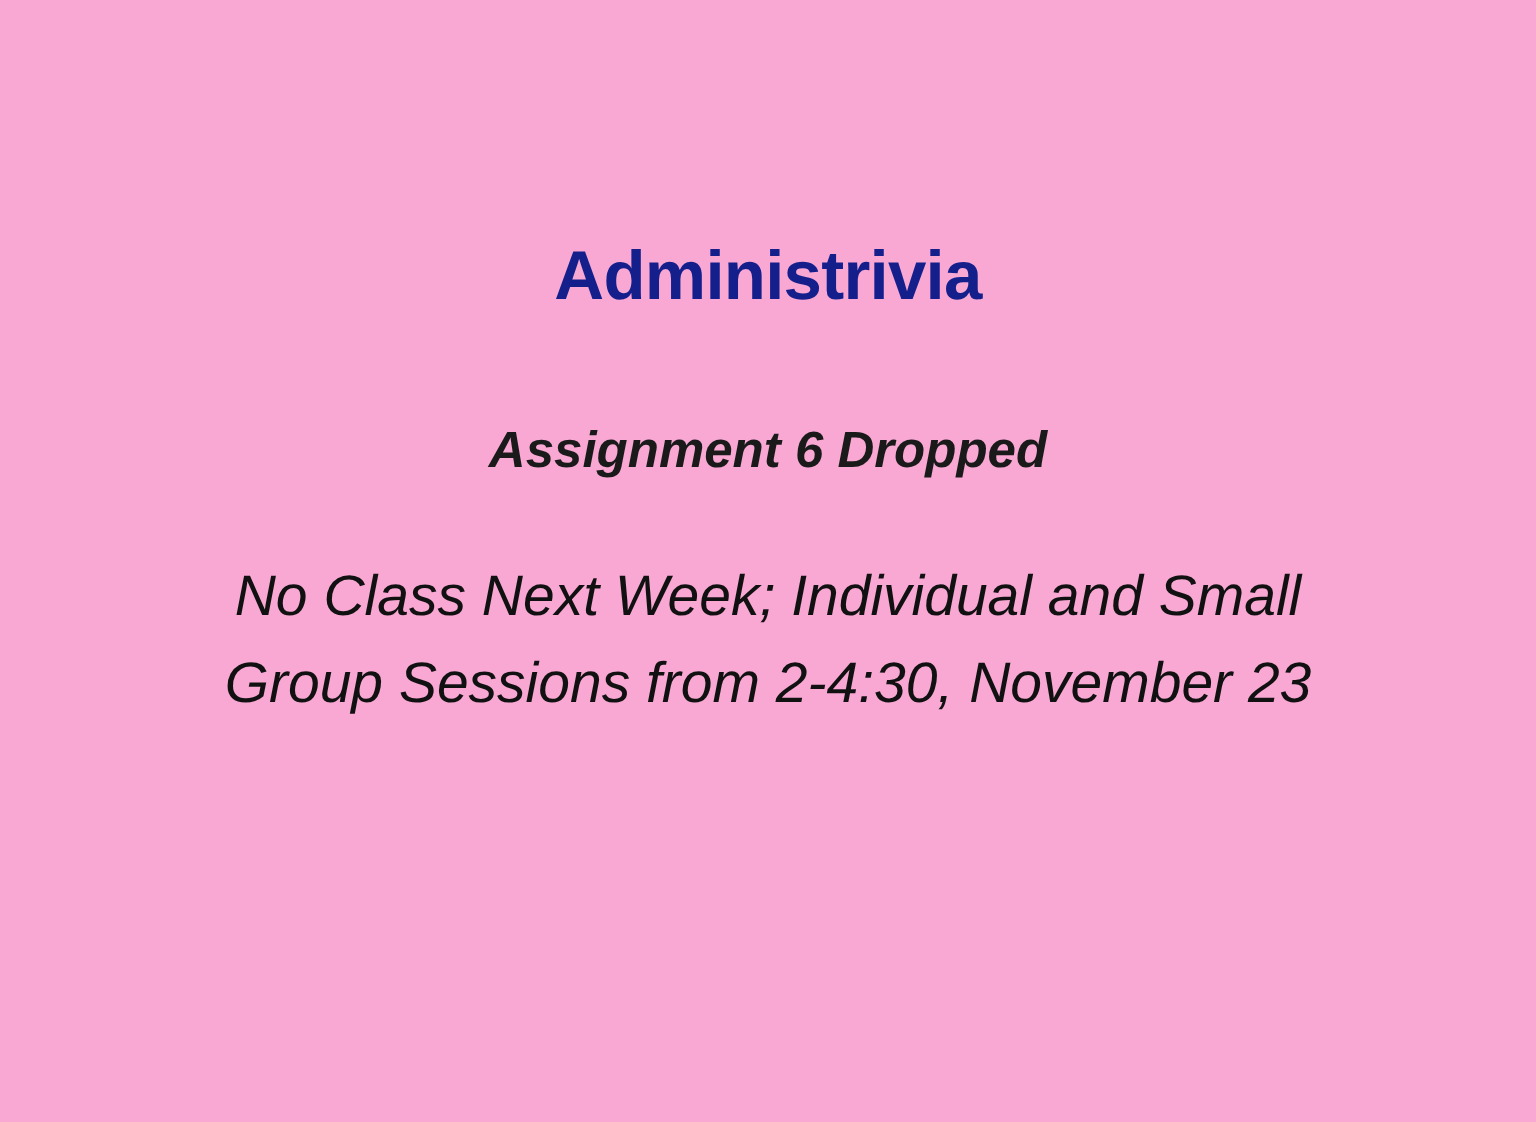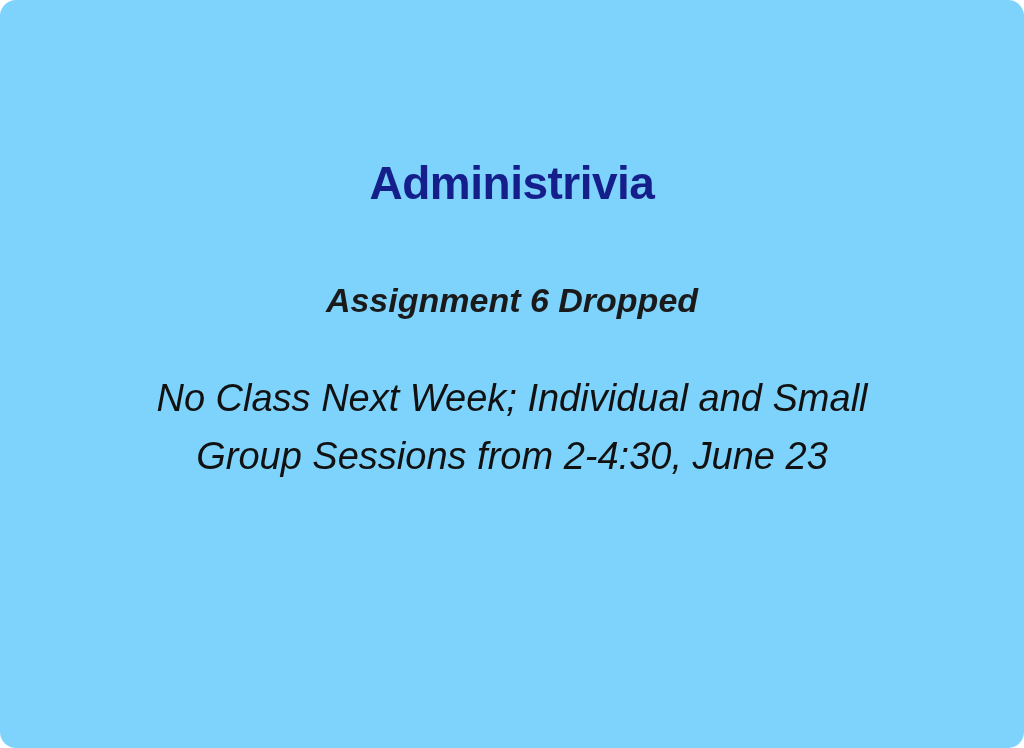--- a/index.html
+++ b/index.html
@@ -11,23 +11,22 @@
     width: 1024px;
     height: 748px;
     font-family: "Liberation Sans", sans-serif;
     color: #000000;
     overflow: hidden;
   }
   .slide {
     position: relative;
     width: 1024px;
     height: 748px;
-    background: #7dd3fc;
+    background: #f9a8d4;
     box-sizing: border-box;
-    border-radius: 16px;
   }
   .slide-title {
     position: absolute;
     top: 158px;
     left: 0;
     width: 1024px;
     text-align: center;
     font-size: 46px;
     font-weight: bold;
     color: #141F8C;
@@ -57,14 +56,14 @@
     color: #111111;
     line-height: 1.52;
   }
 </style>
 </head>
 <body>
 
 <div class="slide">
   <div class="slide-title">Administrivia</div>
   <div class="subtitle">Assignment 6 Dropped</div>
-  <div class="body-text">No Class Next Week; Individual and Small Group Sessions from 2-4:30, June 23</div>
+  <div class="body-text">No Class Next Week; Individual and Small Group Sessions from 2-4:30, November 23</div>
 </div>
 
 </body></html>

